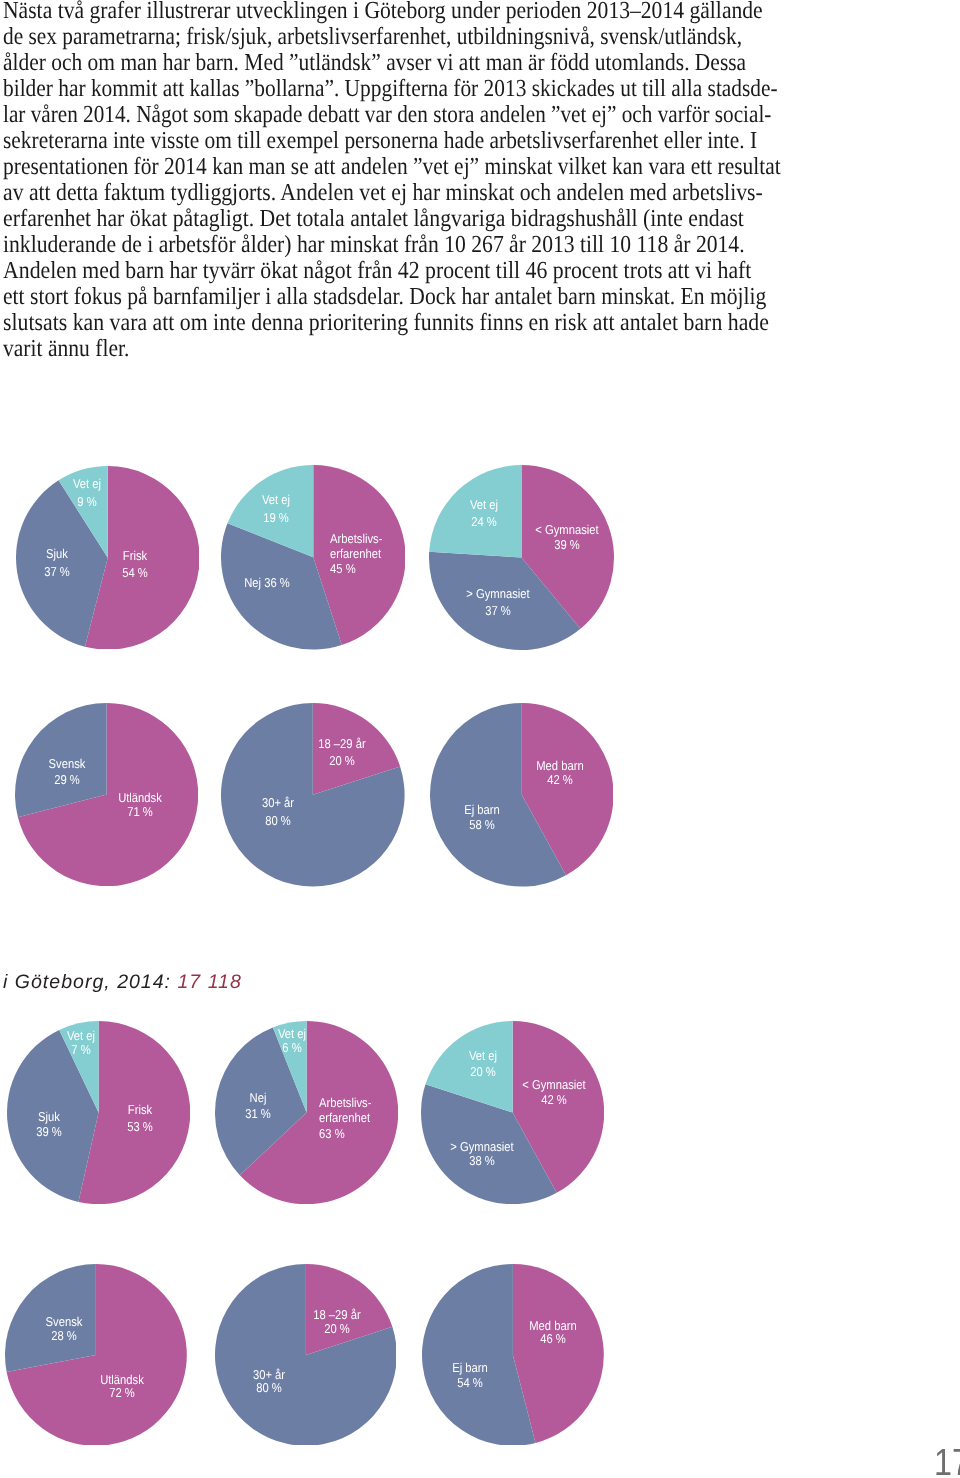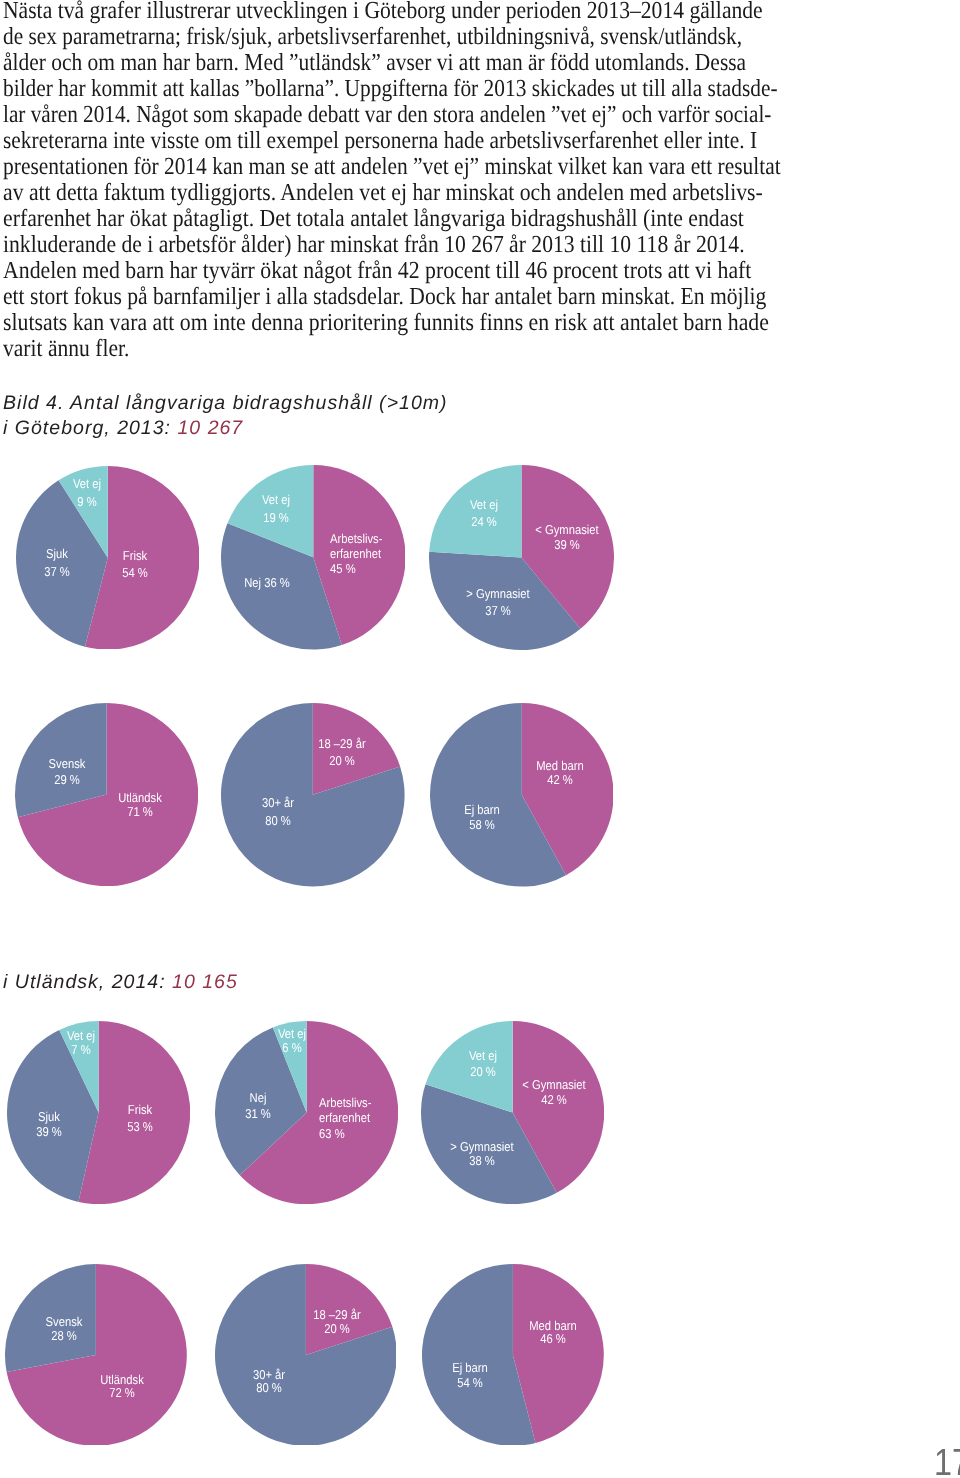--- a/index.html
+++ b/index.html
@@ -75,28 +75,24 @@
       <div class="bline" style="transform: scaleX(0.87991);">presentationen för 2014 kan man se att andelen ”vet ej” minskat vilket kan vara ett resultat</div>
       <div class="bline" style="transform: scaleX(0.89016);">av att detta faktum tydliggjorts. Andelen vet ej har minskat och andelen med arbetslivs-</div>
       <div class="bline" style="transform: scaleX(0.89158);">erfarenhet har ökat påtagligt. Det totala antalet långvariga bidragshushåll (inte endast</div>
       <div class="bline" style="transform: scaleX(0.88751);">inkluderande de i arbetsför ålder) har minskat från 10 267 år 2013 till 10 118 år 2014.</div>
       <div class="bline" style="transform: scaleX(0.89398);">Andelen med barn har tyvärr ökat något från 42 procent till 46 procent trots att vi haft</div>
       <div class="bline" style="transform: scaleX(0.88606);">ett stort fokus på barnfamiljer i alla stadsdelar. Dock har antalet barn minskat. En möjlig</div>
       <div class="bline" style="transform: scaleX(0.89388);">slutsats kan vara att om inte denna prioritering funnits finns en risk att antalet barn hade</div>
       <div class="bline" style="transform: scaleX(0.8842);">varit ännu fler.</div>
     </div>
 
-  <div class="fig-title" id="fig1" style="top:390.6px">
-    <span>Bild 4. Antal långvariga bidragshushåll (&gt;10m)</span><br>
-    <span>i Göteborg, 2013: </span><span class="num">10 267</span>
-  </div>
 
   <div class="fig-title" id="fig2" style="top:943.8px">
     <br>
-    <span>i Utländsk, 2014: </span><span class="num">10 165</span>
+    <span>i Göteborg, 2014: </span><span class="num">17 118</span>
   </div>
 
   <div id="charts">
       <div class="pie" style="left: 15.9px; top: 465.8px; width: 183.6px; height: 183.6px;">
         <svg width="183.6" height="183.6" viewBox="0 0 183.6 183.6">
           <path d="M 91.8 91.8 L 91.800 0.000 A 91.8 91.8 0 1 1 68.970 180.716 Z" fill="#b4599a"></path>
           <path d="M 91.8 91.8 L 68.970 180.716 A 91.8 91.8 0 0 1 42.611 14.291 Z" fill="#6d7ea4"></path>
           <path d="M 91.8 91.8 L 42.611 14.291 A 91.8 91.8 0 0 1 91.800 0.000 Z" fill="#84ced1"></path>
         </svg>
       </div>

